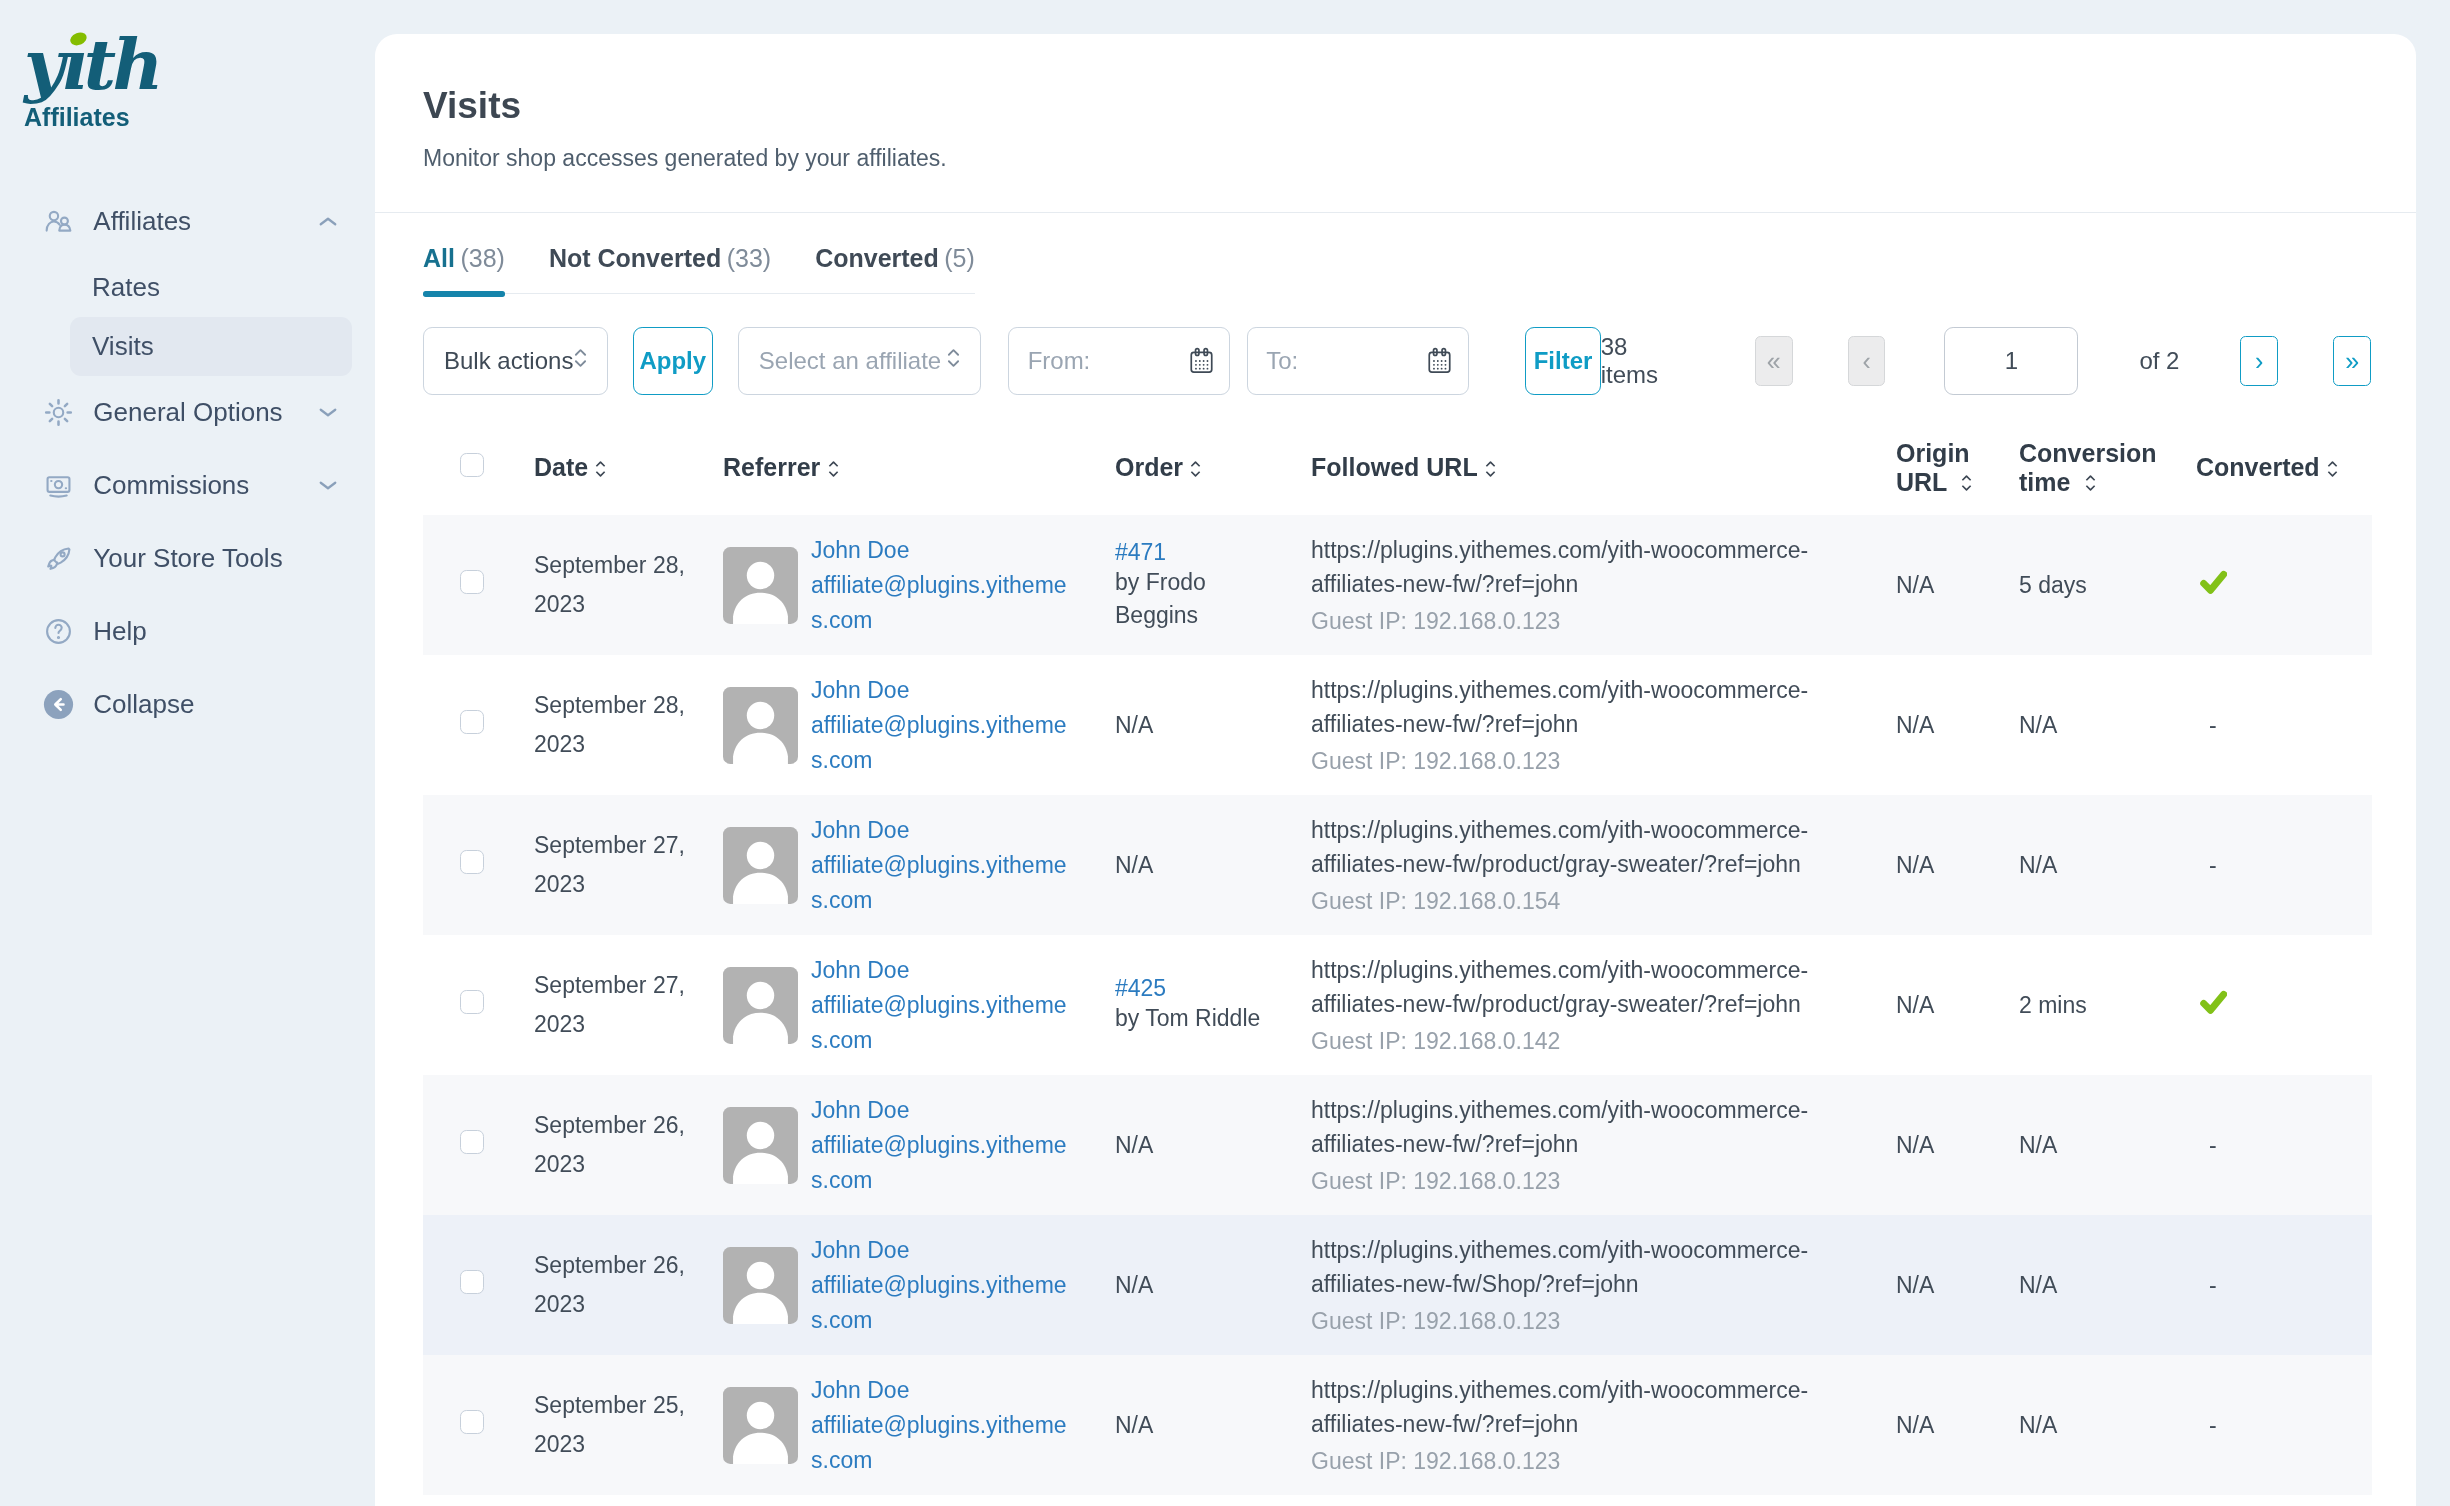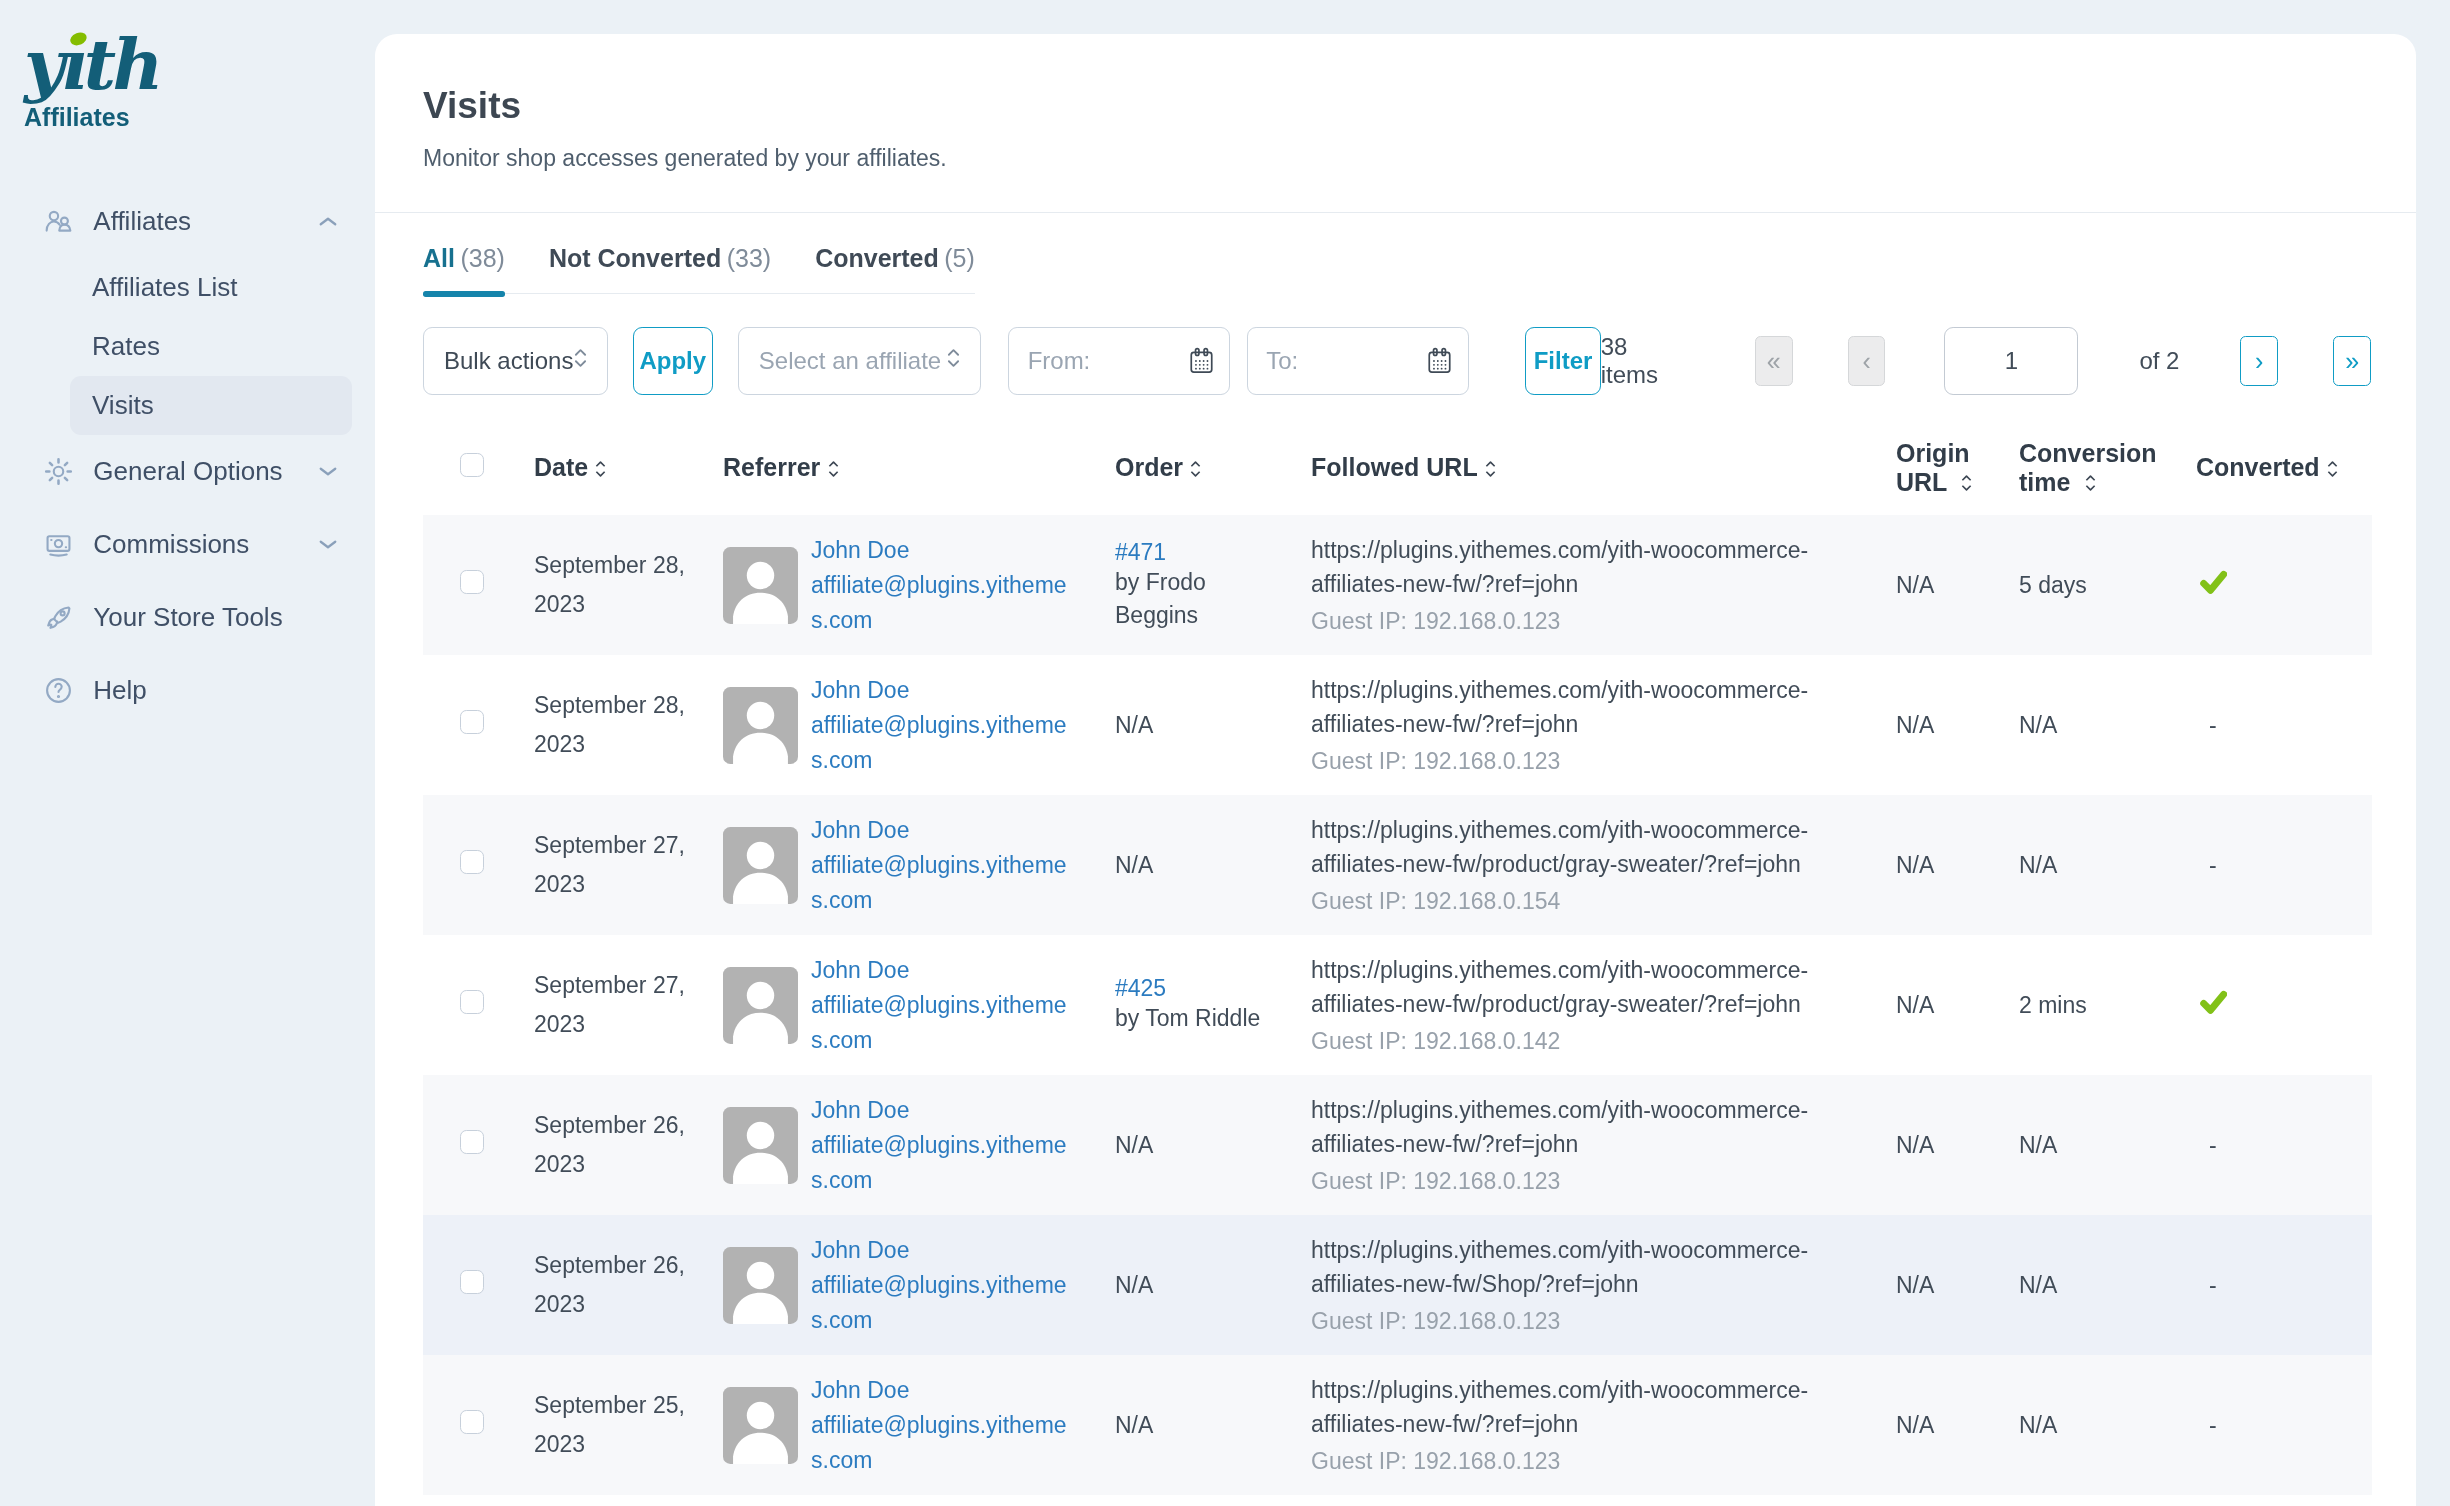--- a/index.html
+++ b/index.html
@@ -124,23 +124,20 @@
       <span class="mi-label">Affiliates</span>
       <span class="mi-chevron">
         <svg width="20" height="11" viewBox="0 0 22 12" fill="none" stroke="#8aa0ba" stroke-width="2.5" stroke-linecap="round" stroke-linejoin="round">
           <path d="M3 9 L11 3 L19 9"></path>
         </svg>
       </span>
     </div>
 
     <div class="submenu">
       <div class="submenu-item">
-        <span>Affiliates List</span>
-      </div>
-      <div class="submenu-item">
         <span>Rates</span>
       </div>
       <div class="submenu-item active">
         <span>Visits</span>
       </div>
     </div>
 
     <div class="menu-item">
       <span class="mi-icon">
         <svg width="31" height="31" viewBox="0 0 34 34" fill="none" stroke="#93a9c4" stroke-width="2.8" stroke-linecap="round">
@@ -189,20 +186,29 @@
       <span class="mi-icon">
         <svg width="31" height="31" viewBox="0 0 34 34" fill="none" stroke="#93a9c4" stroke-width="2.3" stroke-linecap="round" stroke-linejoin="round">
           <circle cx="17" cy="17" r="12.5"></circle>
           <path d="M13.5 13.2 c0 -2 1.6 -3.6 3.5 -3.6 s3.5 1.5 3.5 3.4 c0 1.8 -1.2 2.7 -2.4 3.5 c-0.8 0.5 -1.1 1.1 -1.1 2.1"></path>
           <circle cx="17" cy="23.6" r="0.6" fill="#93a9c4"></circle>
         </svg>
       </span>
       <span class="mi-label">Help</span>
     </div>
 
+    <div class="menu-item">
+      <span class="mi-icon">
+        <svg width="31" height="31" viewBox="0 0 34 34">
+          <circle cx="17" cy="17" r="16" fill="#8ca2bd"></circle>
+          <path d="M19.5 11 L13.5 17 L19.5 23 M13.8 17 H22.5" fill="none" stroke="#ffffff" stroke-width="2.8" stroke-linecap="round" stroke-linejoin="round"></path>
+        </svg>
+      </span>
+      <span class="mi-label">Collapse</span>
+    </div>
 
   </nav>
 </aside>
 
 <main class="card">
 
   <div class="card-header">
     <h1 class="page-title">Visits</h1>
     <p class="page-subtitle">Monitor shop accesses generated by your affiliates.</p>
   </div>

